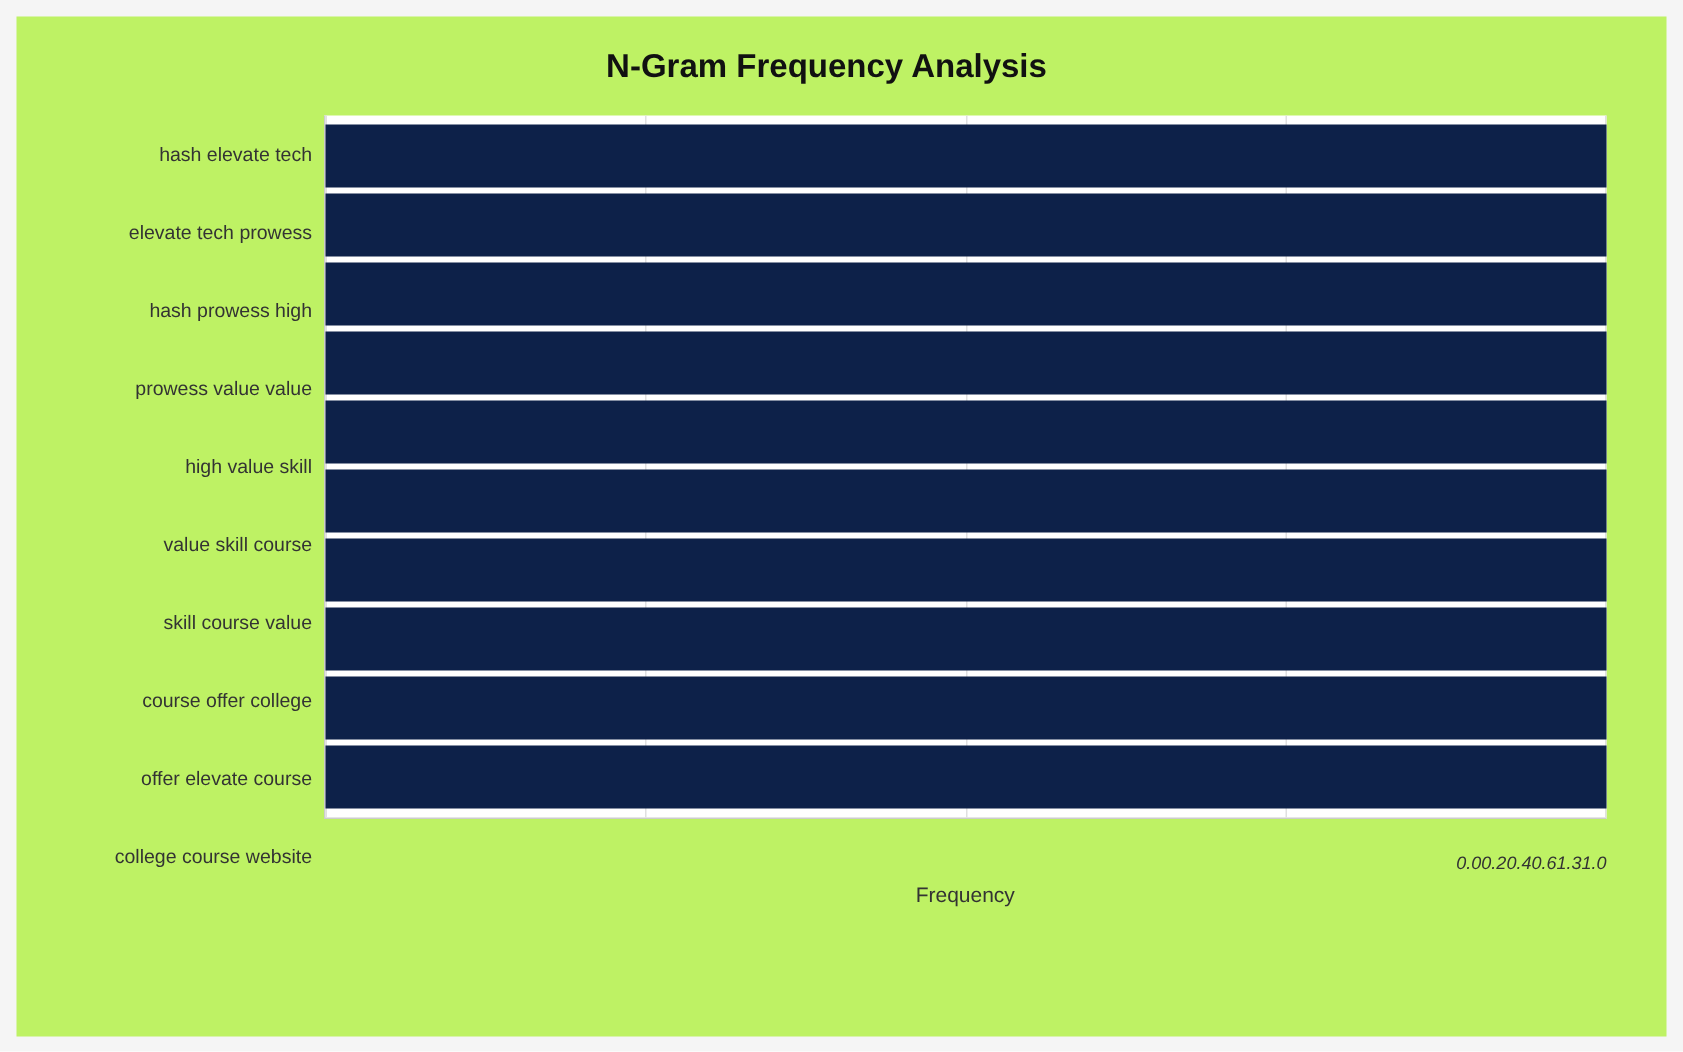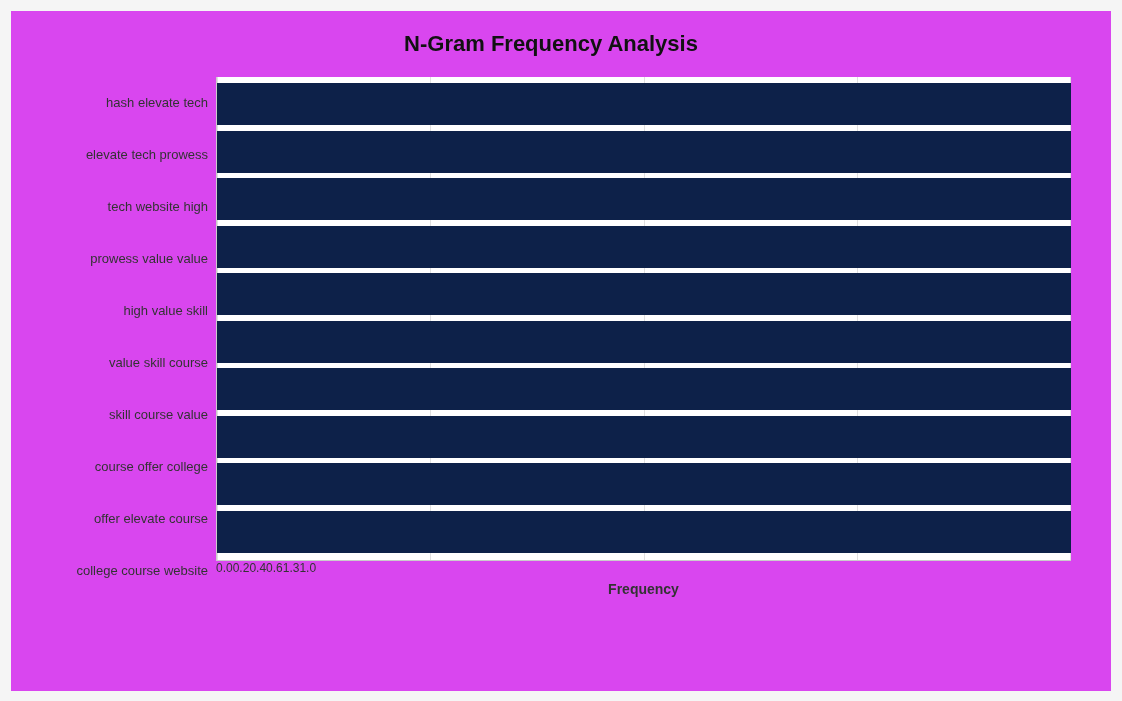--- a/index.html
+++ b/index.html
@@ -6,21 +6,21 @@
     body {
       background: #f5f5f5;
       font-family: Arial, sans-serif;
       width: 1122px;
       height: 701px;
       display: flex;
       align-items: center;
       justify-content: center;
     }
     .chart-container {
-      background: #d946ef;
+      background: #bef264;
       width: 1100px;
       height: 680px;
       padding: 20px 40px 60px 20px;
       position: relative;
     }
     .chart-title {
       text-align: center;
       font-size: 22px;
       font-weight: bold;
       color: #111;
@@ -81,47 +81,47 @@
       position: relative;
       z-index: 1;
     }
     .bar {
       height: 42px;
       background: #0d2149;
       border-radius: 0;
     }
     .x-axis {
       display: flex;
-      justify-content: flex-start;
-      padding-top: 0;
+      justify-content: flex-end;
+      padding-top: 22px;
       padding-left: 0;
+      font-style: italic;
     }
     .x-tick {
       font-size: 12px;
       color: #333;
       text-align: center;
     }
     .x-axis-label {
       text-align: center;
       font-size: 14px;
       color: #333;
       margin-top: 6px;
-      font-weight: bold;
     }
   </style>
 </head>
 <body>
 
 <div class="chart-container">
   <div class="chart-title">N-Gram Frequency Analysis</div>
   <div class="chart-area">
     <div class="y-axis" id="y-axis">
         <div class="y-label">hash elevate tech</div>
         <div class="y-label">elevate tech prowess</div>
-        <div class="y-label">tech website high</div>
+        <div class="y-label">hash prowess high</div>
         <div class="y-label">prowess value value</div>
         <div class="y-label">high value skill</div>
         <div class="y-label">value skill course</div>
         <div class="y-label">skill course value</div>
         <div class="y-label">course offer college</div>
         <div class="y-label">offer elevate course</div>
         <div class="y-label">college course website</div>
       </div>
     <div class="bars-and-xaxis">
       <div class="bars-area" id="bars-area">

